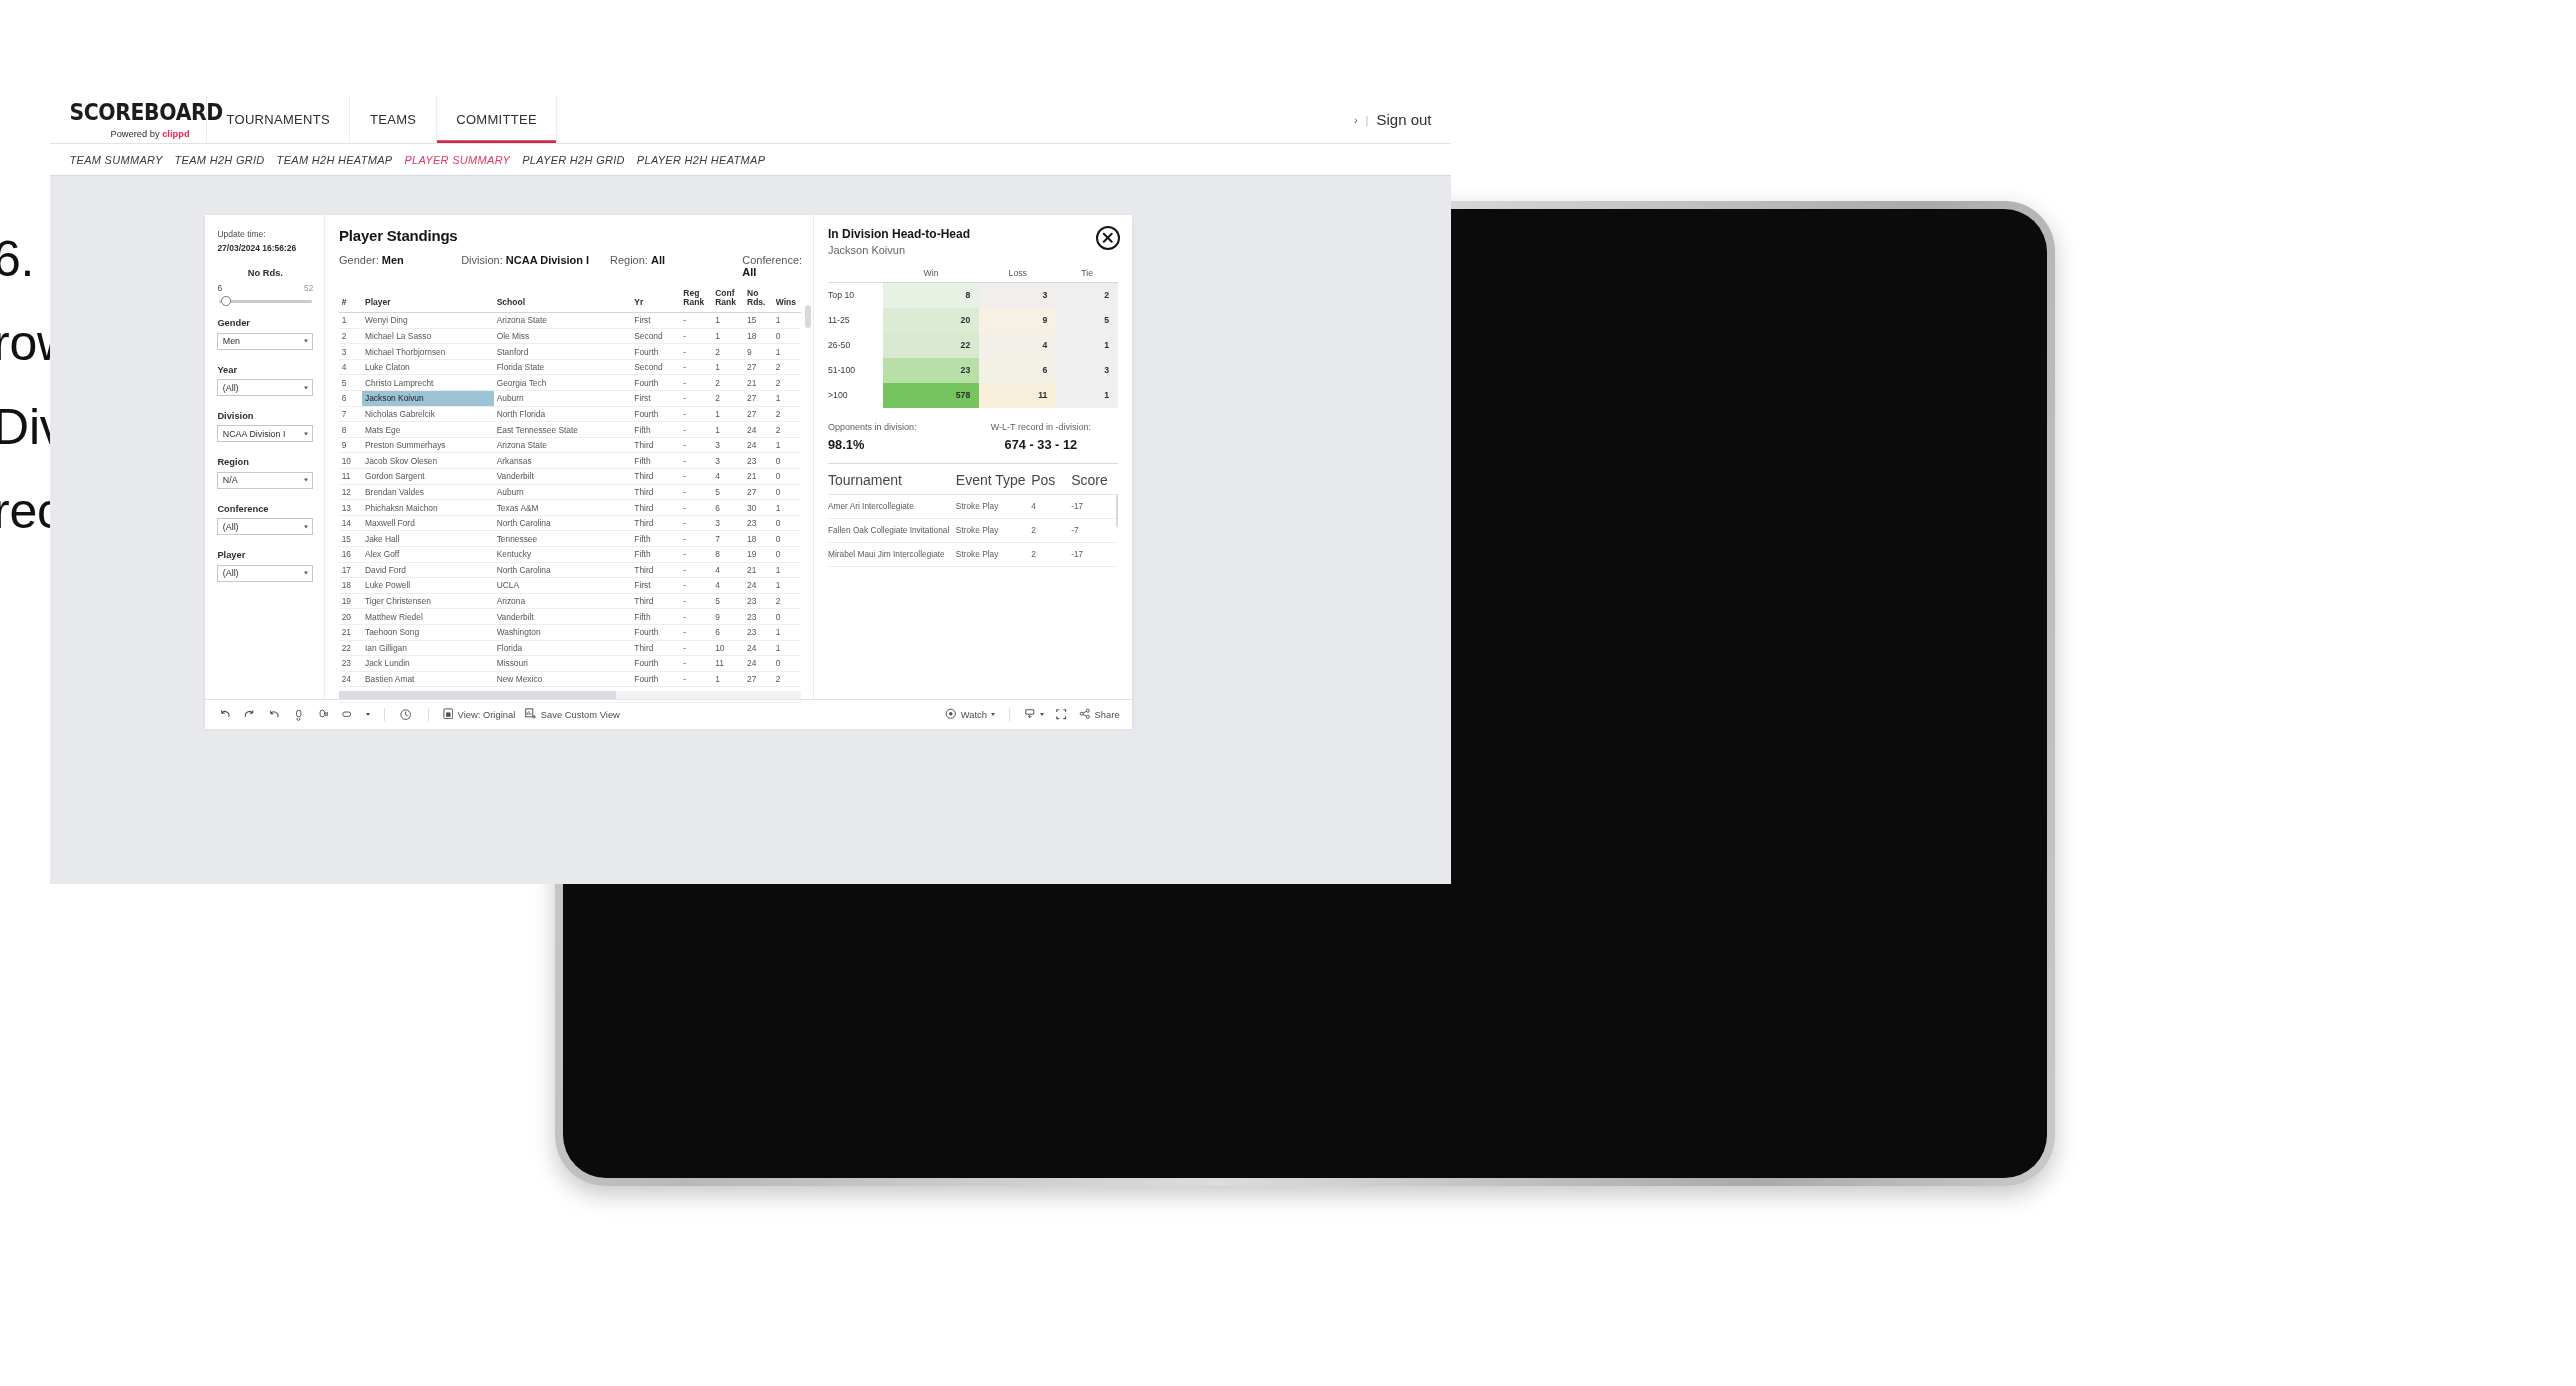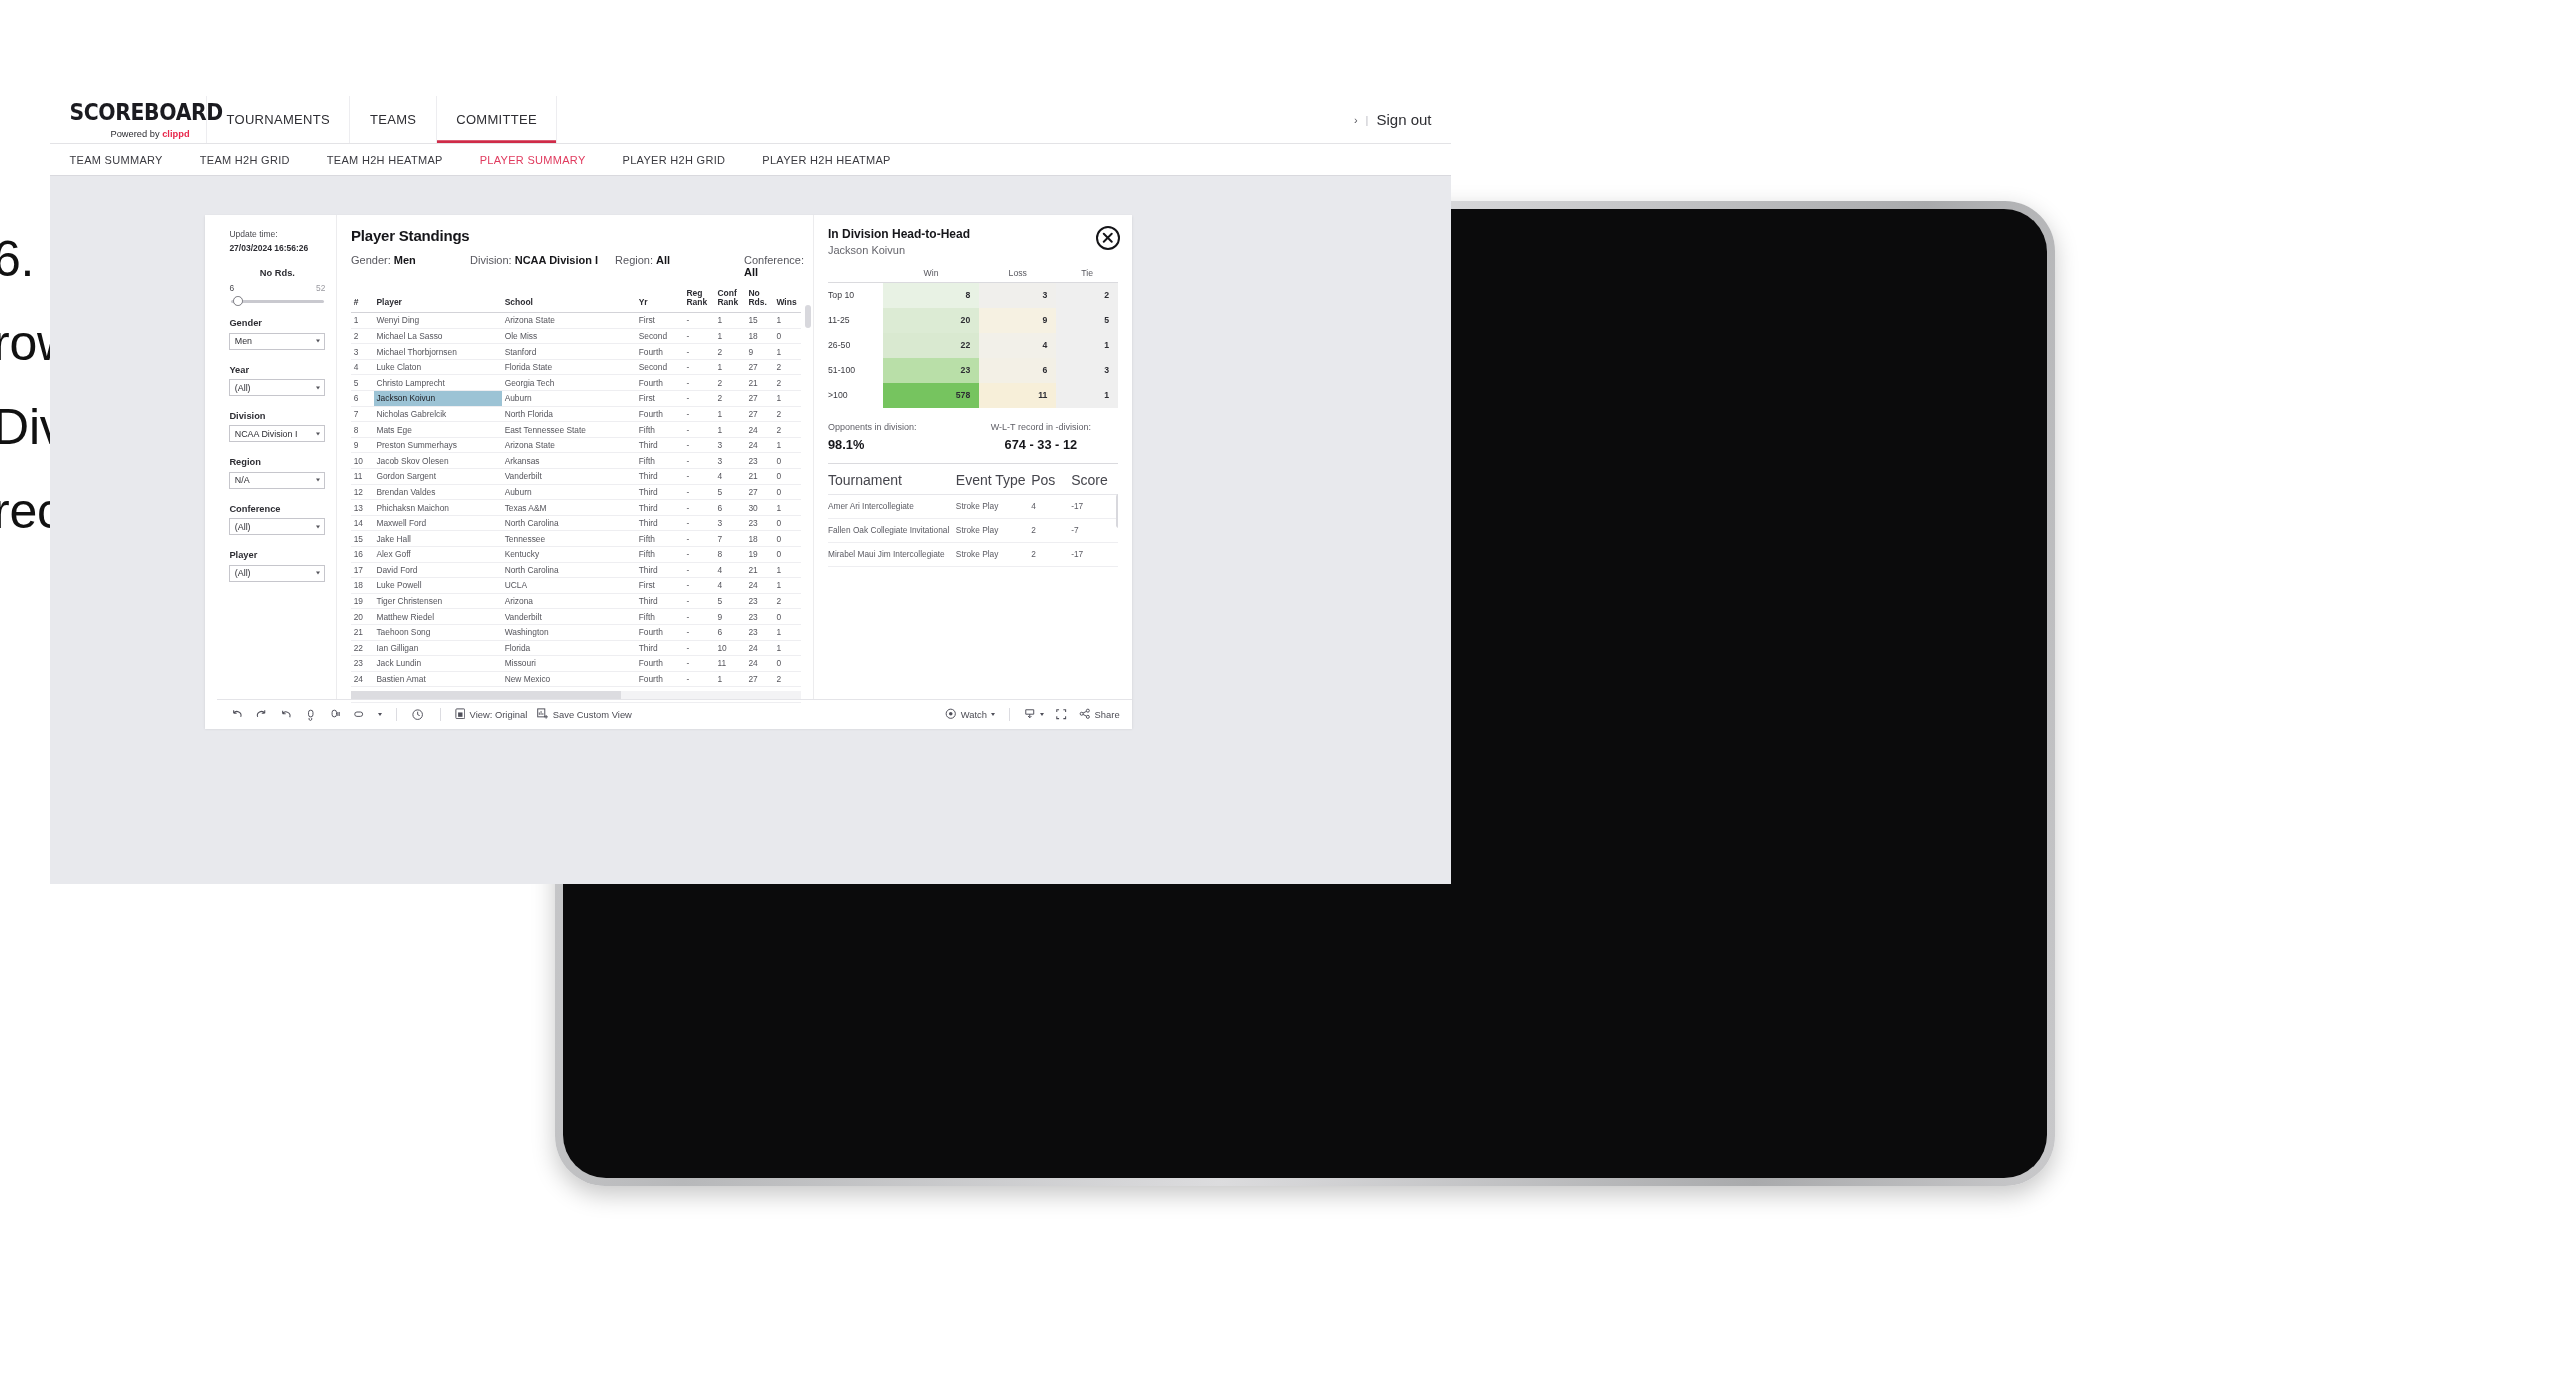--- a/index.html
+++ b/index.html
@@ -78,32 +78,32 @@
     cursor: pointer;
   }
   .topnav .item:first-child { border-left: 0.9px solid #ededf0; }
   .topnav .item.active { box-shadow: inset 0 -2.7px 0 #cf2b48; }
   .appbar-right { margin-left:auto; display:flex; align-items:center; gap:8px; padding-right:19.5px; font-size:11px; color:#55555c; }
   .appbar-right .sep { color:#bdbdc4; }
   .signout { color:#2e2e33; font-size:15px; cursor:pointer; }
 
   .subnav {
     height: 32px; background:#fff; border-bottom: 0.9px solid #d9d9de;
-    display:flex; align-items:center; padding-left: 19.5px; gap: 37px;
+    display:flex; align-items:center; padding-left: 19.5px; gap: 12px; font-style: italic;
   }
   .subnav .tab { font-size:11px; color:#3a3a40; letter-spacing:0.3px; cursor:pointer; }
   .subnav .tab.active { color:#e03a5e; }
 
   
   .canvas { position:relative; height: 709px; background:#e8e9ed; }
   .viz {
     position:absolute; left: 155px; top: 39px;
     width: 927px; height: 514px;
     background:#ffffff; box-shadow: 0 0.9px 2.7px rgba(0,0,0,.10);
-    display:flex; flex-direction:column;padding-left:12px;
+    display:flex; flex-direction:column;
   }
   .viz-body { display:flex; flex:1; min-height:0; }
 
   
   .rail { width: 120px; border-right:0.9px solid #ececee; padding: 14px 10.6px 0 12.4px; }
   .rail .grp { margin-bottom: 15px; }
   .rail .lab { font-size:9.3px; font-weight:700; color:#2d2d33; margin-bottom:4.4px; }
   .slider-nums { display:flex; justify-content:space-between; font-size:8.4px; color:#4a4a50; margin-bottom:3.5px;}
   .slider-nums .mx { color:#9a9aa1; }
   .track { position:relative; height:3.5px; background:#c9c9cf; border-radius:2.7px; margin: 7px 1.8px 0 1.8px; }

